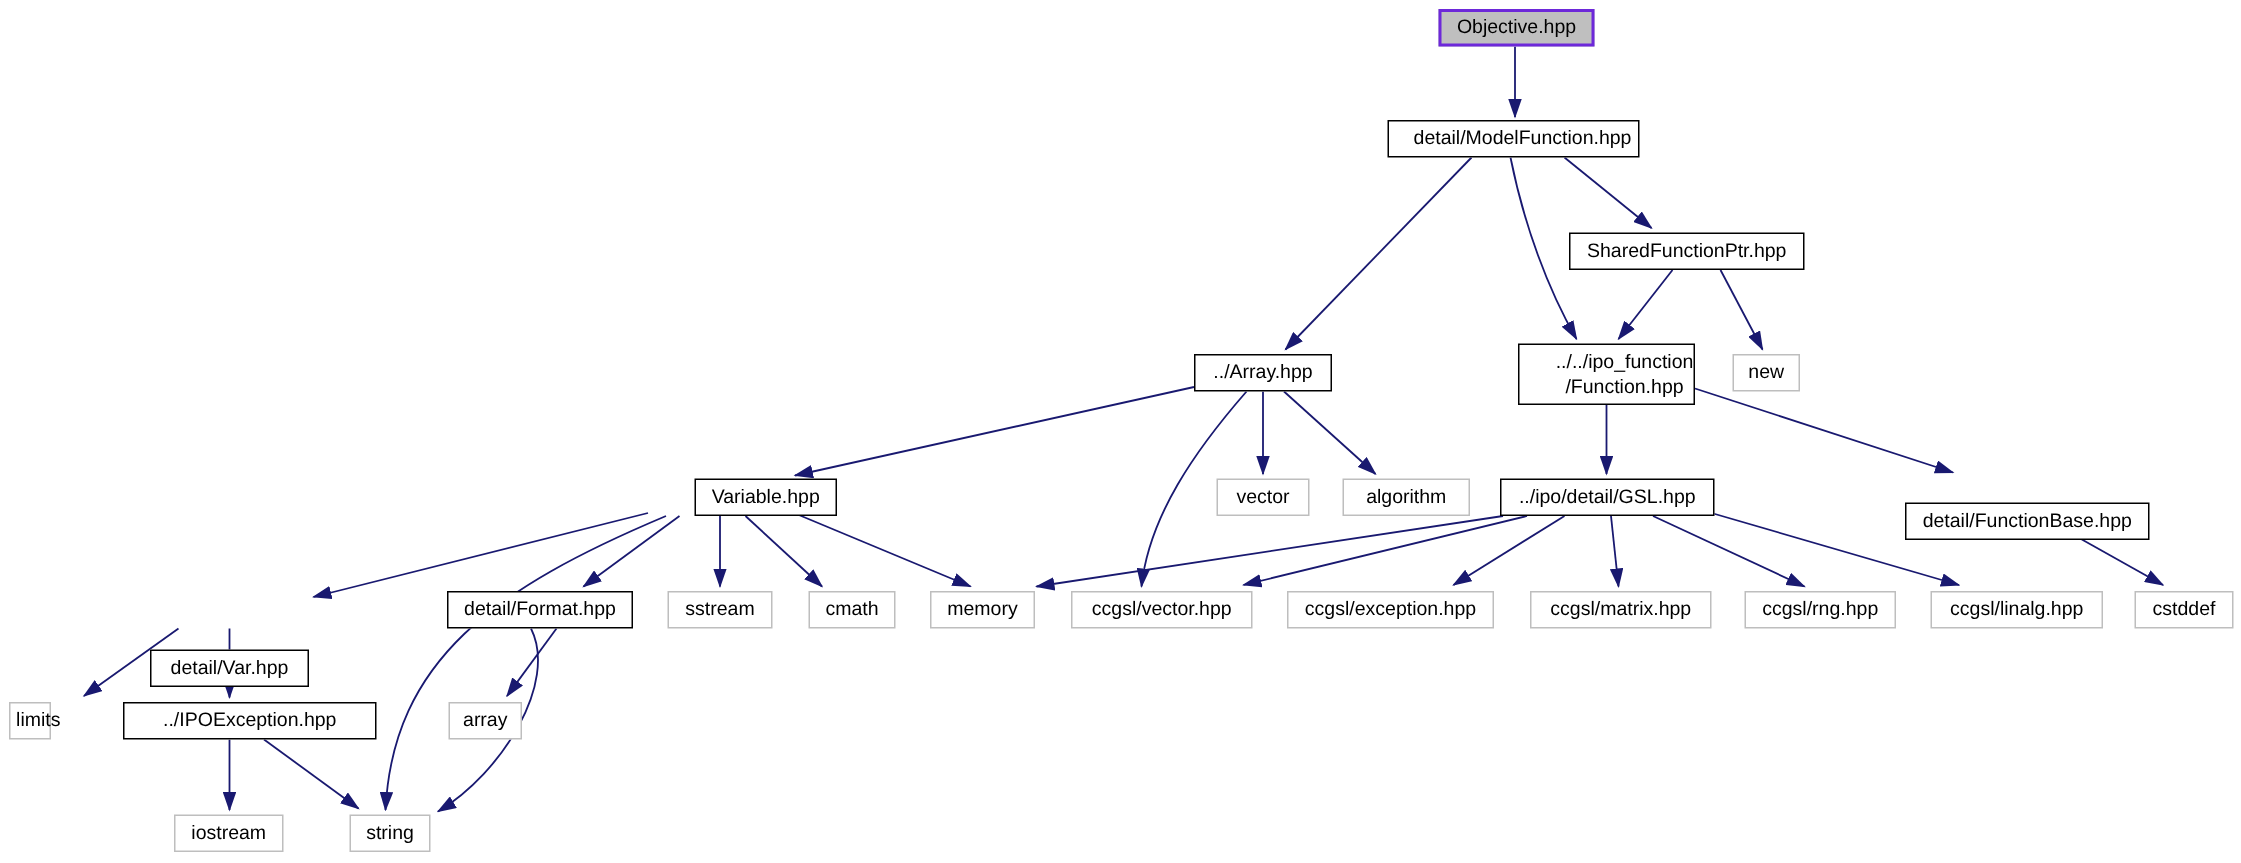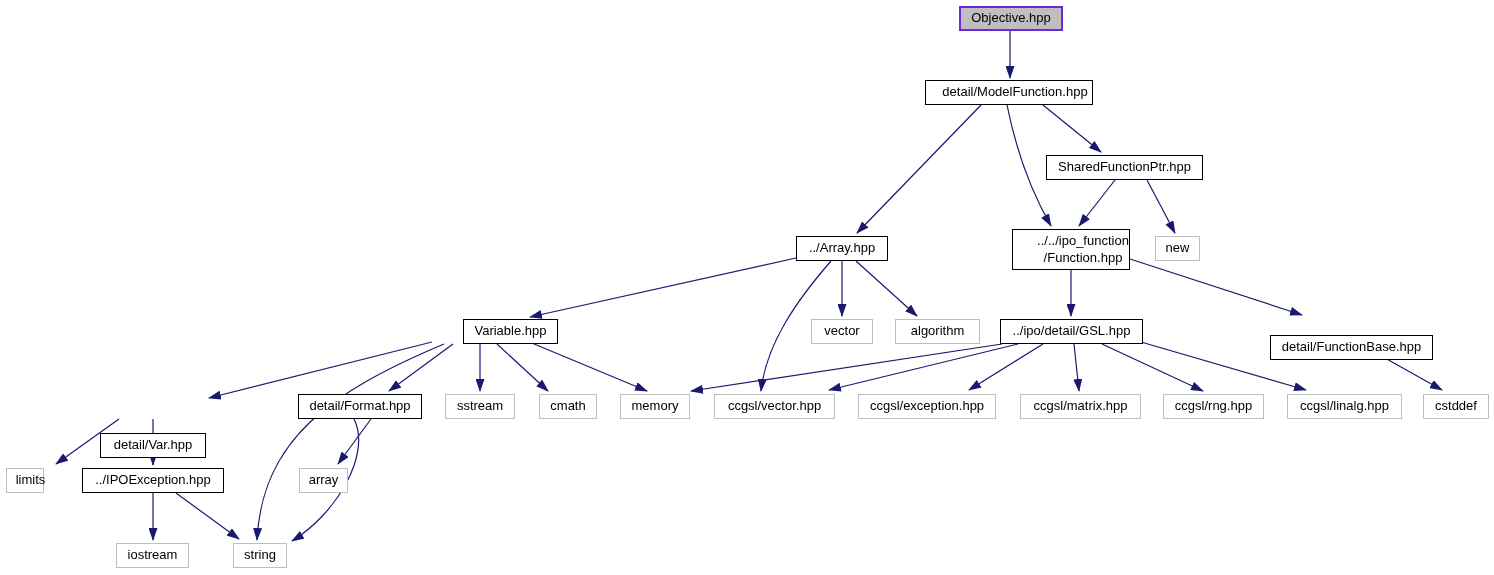--- a/index.html
+++ b/index.html
@@ -87,19 +87,19 @@
       <div class="node internal" style="left: 298px; top: 394px; width: 124px; height: 25px;">detail/Format.hpp</div>
       <div class="node external" style="left: 445px; top: 394px; width: 70px; height: 25px;">sstream</div>
       <div class="node external" style="left: 539px; top: 394px; width: 58px; height: 25px;">cmath</div>
       <div class="node external" style="left: 620px; top: 394px; width: 70px; height: 25px;">memory</div>
       <div class="node external" style="left: 714px; top: 394px; width: 121px; height: 25px;">ccgsl/vector.hpp</div>
       <div class="node external" style="left: 858px; top: 394px; width: 138px; height: 25px;">ccgsl/exception.hpp</div>
       <div class="node external" style="left: 1020px; top: 394px; width: 121px; height: 25px;">ccgsl/matrix.hpp</div>
       <div class="node external" style="left: 1163px; top: 394px; width: 101px; height: 25px;">ccgsl/rng.hpp</div>
       <div class="node external" style="left: 1287px; top: 394px; width: 115px; height: 25px;">ccgsl/linalg.hpp</div>
       <div class="node external" style="left: 1423px; top: 394px; width: 66px; height: 25px;">cstddef</div>
-      <div class="node external" style="left: 6px; top: 468px; width: 38px; height: 25px; padding-left: 11px;">limits</div>
-      <div class="node internal" style="left: 82px; top: 468px; width: 142px; height: 25px;">../IPOException.hpp</div>
+      <div class="node external" style="left: 6px; top: 468px; width: 28px; height: 25px; padding-left: 11px;">limits</div>
+      <div class="node internal" style="left: 82px; top: 468px; width: 169px; height: 25px;">../IPOException.hpp</div>
       <div class="node external" style="left: 299px; top: 468px; width: 49px; height: 25px;">array</div>
       <div class="node external" style="left: 116px; top: 543px; width: 73px; height: 25px;">iostream</div>
       <div class="node external" style="left: 233px; top: 543px; width: 54px; height: 25px;">string</div>
     </div>
 </div>
 
 </body></html>

